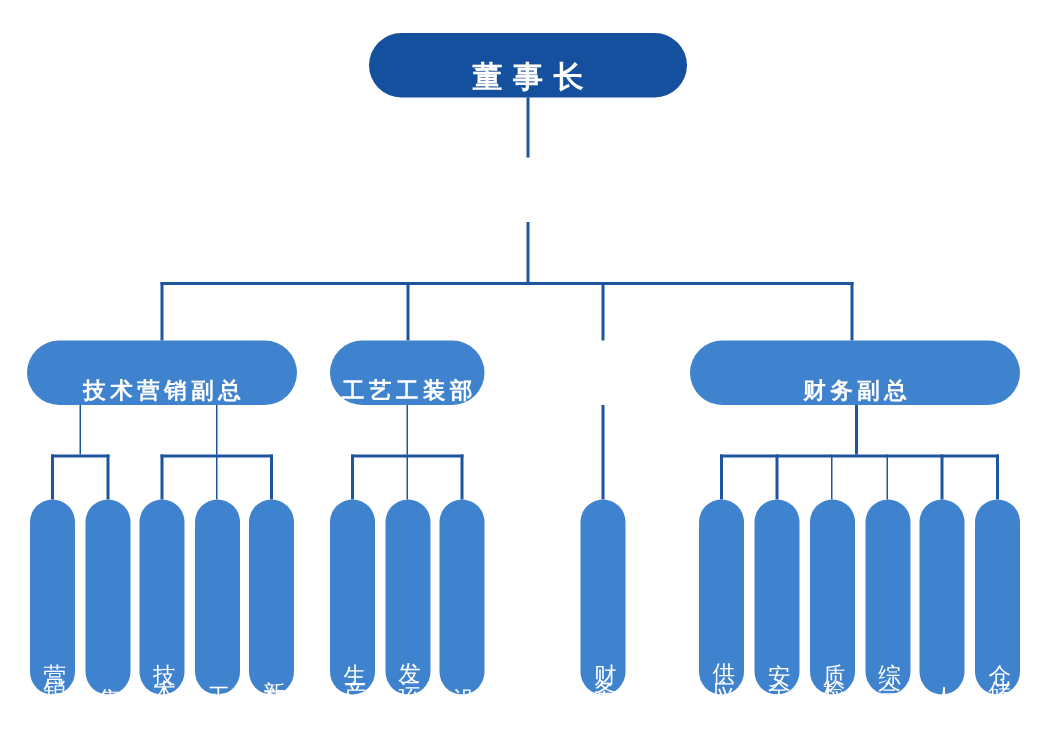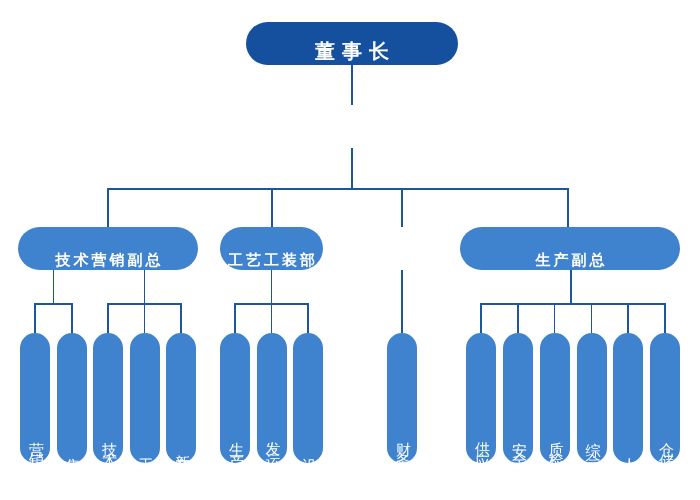--- a/index.html
+++ b/index.html
@@ -96,21 +96,21 @@
     <span>董事长</span>
   </div>
 
   <div class="pill light vp" style="left:18px;width:180px">
     <span>技术营销副总</span>
   </div>
   <div class="pill light vp" style="left:220px;width:103px">
     <span>工艺工装部</span>
   </div>
   <div class="pill light vp" style="left:460px;width:220px">
-    <span>生产副总</span>
+    <span>财务副总</span>
   </div>
 
   <div class="pill light dept" style="left:20px">
     <span class="vtext v-short">营销部</span>
   </div>
   <div class="pill light dept" style="left:56.5px">
     <span class="vtext v-long">售后服务部</span>
   </div>
   <div class="pill light dept" style="left:93px">
     <span class="vtext v-short">技术部</span>

